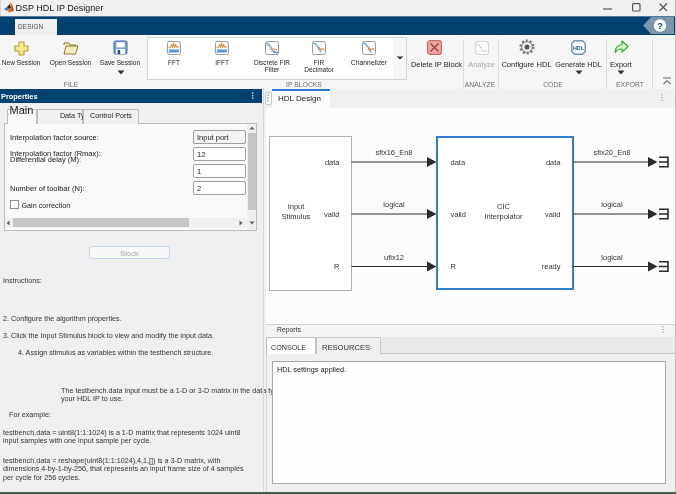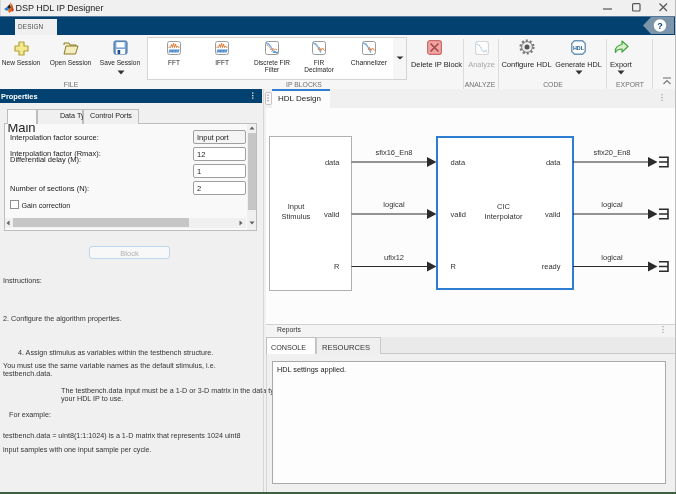--- a/index.html
+++ b/index.html
@@ -157,37 +157,37 @@
   <div class="abs" style="left:652px;top:39px;width:1px;height:50px;background:#dcdcdc;"></div>
 
   <div class="abs" style="left:0;top:89px;width:262px;height:405px;background:#f0f0f0;"></div>
   <div class="abs" style="left:0;top:89px;width:262px;height:13.5px;background:#034270;"></div>
   <div class="lbl" style="left:1px;top:92.2px;font-size:7.4px;font-weight:bold;color:#fff;">Properties</div>
   <div class="lbl" style="left:249px;top:91.3px;font-size:7.5px;font-weight:bold;color:#fff;">⋮</div>
 
   <div class="abs" style="left:4px;top:122.5px;width:253px;height:108.5px;background:#f9f9f9;border:1px solid #bdbdbd;box-sizing:border-box;"></div>
 
   <div class="abs" style="left:7px;top:108.5px;width:29.5px;height:15px;background:#f9f9f9;border:1px solid #bdbdbd;border-bottom:none;box-sizing:border-box;"></div>
-  <div class="lbl" style="left:21.5px;top:120px;font-size:13px;color:#222;transform:translateX(-50%);text-align:center;">Main</div>
+  <div class="lbl" style="left:21.5px;top:104px;font-size:11px;color:#222;transform:translateX(-50%);text-align:center;">Main</div>
   <div class="abs" style="left:36.5px;top:108.5px;width:46.5px;height:15px;background:#f0f0f0;border:1px solid #bdbdbd;border-bottom:none;box-sizing:border-box;"></div>
   <div class="lbl" style="left:60px;top:111px;font-size:7.2px;color:#222;transform:translateX(-50%);margin-left:18px;">Data Types</div>
   <div class="abs" style="left:83px;top:108.5px;width:55.5px;height:15px;background:#f0f0f0;border:1px solid #bdbdbd;border-bottom:none;box-sizing:border-box;"></div>
   <div class="lbl" style="left:111px;top:111px;font-size:7.2px;color:#222;transform:translateX(-50%);">Control Ports</div>
   <div class="abs" style="left:7.8px;top:122.5px;width:28px;height:1.5px;background:#f9f9f9;"></div>
 
   <div class="lbl" style="left:10px;top:132.5px;font-size:7.5px;color:#1a1a1a;">Interpolation factor source:</div>
   <div class="abs" style="left:193px;top:130px;width:53px;height:13.5px;background:#f4f4f4;border:1px solid #9f9f9f;border-radius:2px;box-sizing:border-box;"></div>
   <div class="lbl" style="left:197px;top:133px;font-size:7.5px;color:#1a1a1a;">Input port</div>
   <div class="lbl" style="left:10px;top:149px;font-size:7.5px;color:#1a1a1a;">Interpolation factor (Rmax):</div>
   <div class="abs" style="left:193px;top:147px;width:53px;height:13.5px;background:#fff;border:1px solid #9f9f9f;border-radius:2px;box-sizing:border-box;"></div>
   <div class="lbl" style="left:197px;top:150px;font-size:7.5px;color:#1a1a1a;">12</div>
   <div class="lbl" style="left:10px;top:155px;font-size:7.5px;color:#1a1a1a;">Differential delay (M):</div>
   <div class="abs" style="left:193px;top:164px;width:53px;height:13.5px;background:#fff;border:1px solid #9f9f9f;border-radius:2px;box-sizing:border-box;"></div>
   <div class="lbl" style="left:197px;top:167px;font-size:7.5px;color:#1a1a1a;">1</div>
-  <div class="lbl" style="left:10px;top:183.5px;font-size:7.5px;color:#1a1a1a;">Number of sections (N):</div>
+  <div class="lbl" style="left:10px;top:183.5px;font-size:7.5px;color:#1a1a1a;">Number of toolbar (N):</div>
   <div class="abs" style="left:193px;top:181px;width:53px;height:13.5px;background:#fff;border:1px solid #9f9f9f;border-radius:2px;box-sizing:border-box;"></div>
   <div class="lbl" style="left:197px;top:184px;font-size:7.5px;color:#1a1a1a;">2</div>
   <div class="abs" style="left:10px;top:200px;width:9px;height:9px;background:#fff;border:1px solid #8f8f8f;box-sizing:border-box;"></div>
   <div class="lbl" style="left:21.5px;top:200.5px;font-size:7.2px;color:#1a1a1a;">Gain correction</div>
 
   <div class="abs" style="left:247px;top:123.5px;width:9px;height:106.5px;background:#f0f0f0;"></div>
   <svg class="abs" style="left:249px;top:126px" width="6" height="4" viewBox="0 0 6 4">
       <path d="M0.5 3.5 L5.5 3.5 L3 0.5 Z" fill="#606060"></path>
     </svg>
   <div class="abs" style="left:247.5px;top:133px;width:8px;height:77px;background:#c6c6c6;"></div>
@@ -202,25 +202,26 @@
   <div class="abs" style="left:12.7px;top:218px;width:176px;height:9px;background:#c6c6c6;"></div>
   <svg class="abs" style="left:239px;top:219.5px" width="4" height="6" viewBox="0 0 4 6">
       <path d="M0.5 0.5 L0.5 5.5 L3.5 3 Z" fill="#606060"></path>
     </svg>
 
   <div class="abs" style="left:89px;top:246px;width:81px;height:13px;background:#f8f8f8;border:1px solid #bdd7ef;border-radius:3px;box-sizing:border-box;"></div>
   <div class="lbl" style="left:129.5px;top:248.5px;font-size:7.5px;color:#b0b0b0;transform:translateX(-50%);">Block</div>
 
   <div class="lbl" style="left:3px;top:276px;font-size:7.2px;color:#333;">Instructions:</div>
   <div class="lbl" style="left:3px;top:313.5px;font-size:7.2px;color:#333;">2. Configure the algorithm properties.</div>
+  <div class="lbl" style="left:3px;top:331px;font-size:7.2px;color:#333;">3. Click the Input Stimulus block to view and modify the input data.</div>
   <div class="lbl" style="left:3px;top:347.5px;font-size:7.2px;color:#333;margin-left:15px;">4. Assign stimulus as variables within the testbench structure.</div>
-  <div class="abs" style="left:3px;top:361.5px;font-size:7.2px;line-height:8.5px;color:#333;width:256px;">You must use the same variable names as the default stimulus, i.e.<br>testbench.data.</div>
   <div class="abs" style="left:21px;top:386.5px;font-size:7.2px;line-height:8.5px;color:#333;width:256px;margin-left:40px;">The testbench.data input must be a 1-D or 3-D matrix in the data type you want<br>your HDL IP to use.</div>
   <div class="lbl" style="left:3px;top:409.5px;font-size:7.2px;color:#333;padding-left:6px;">For example:</div>
-  <div class="abs" style="left:3px;top:429px;font-size:7.2px;line-height:14px;color:#333;width:256px;">testbench.data = uint8(1:1:1024) is a 1-D matrix that represents 1024 uint8<br>input samples with one input sample per cycle.</div>
+  <div class="abs" style="left:3px;top:429px;font-size:7.2px;line-height:8px;color:#333;width:256px;">testbench.data = uint8(1:1:1024) is a 1-D matrix that represents 1024 uint8<br>input samples with one input sample per cycle.</div>
+  <div class="abs" style="left:3px;top:456.5px;font-size:7.2px;line-height:8.5px;color:#333;width:256px;">testbench.data = reshape(uint8(1:1:1024),4,1,[]) is a 3-D matrix, with<br>dimensions 4-by-1-by-256, that represents an input frame size of 4 samples<br>per cycle for 256 cycles.</div>
 
   <div class="abs" style="left:263px;top:89px;width:1px;height:405px;background:#d6d6d6;"></div>
   <div class="abs" style="left:265.5px;top:89px;width:1px;height:405px;background:#d6d6d6;"></div>
 
   <div class="abs" style="left:266px;top:89px;width:410px;height:18.5px;background:#f0f0f0;border-bottom:1px solid #d9d9d9;"></div>
 
   <div class="abs" style="left:272px;top:89px;width:58px;height:18.5px;background:#fcfcfc;border-top:2px solid #2e7dd1;box-sizing:border-box;"></div>
   <div class="lbl" style="left:278px;top:94px;font-size:8px;color:#222;">HDL Design</div>
   <div class="abs" style="left:265px;top:92px;width:5px;height:11px;border:1px solid #c4c4c4;border-radius:2px;background:#fafafa;"></div>
   <svg class="abs" style="left:266.5px;top:94px" width="2" height="8" viewBox="0 0 2 8">

